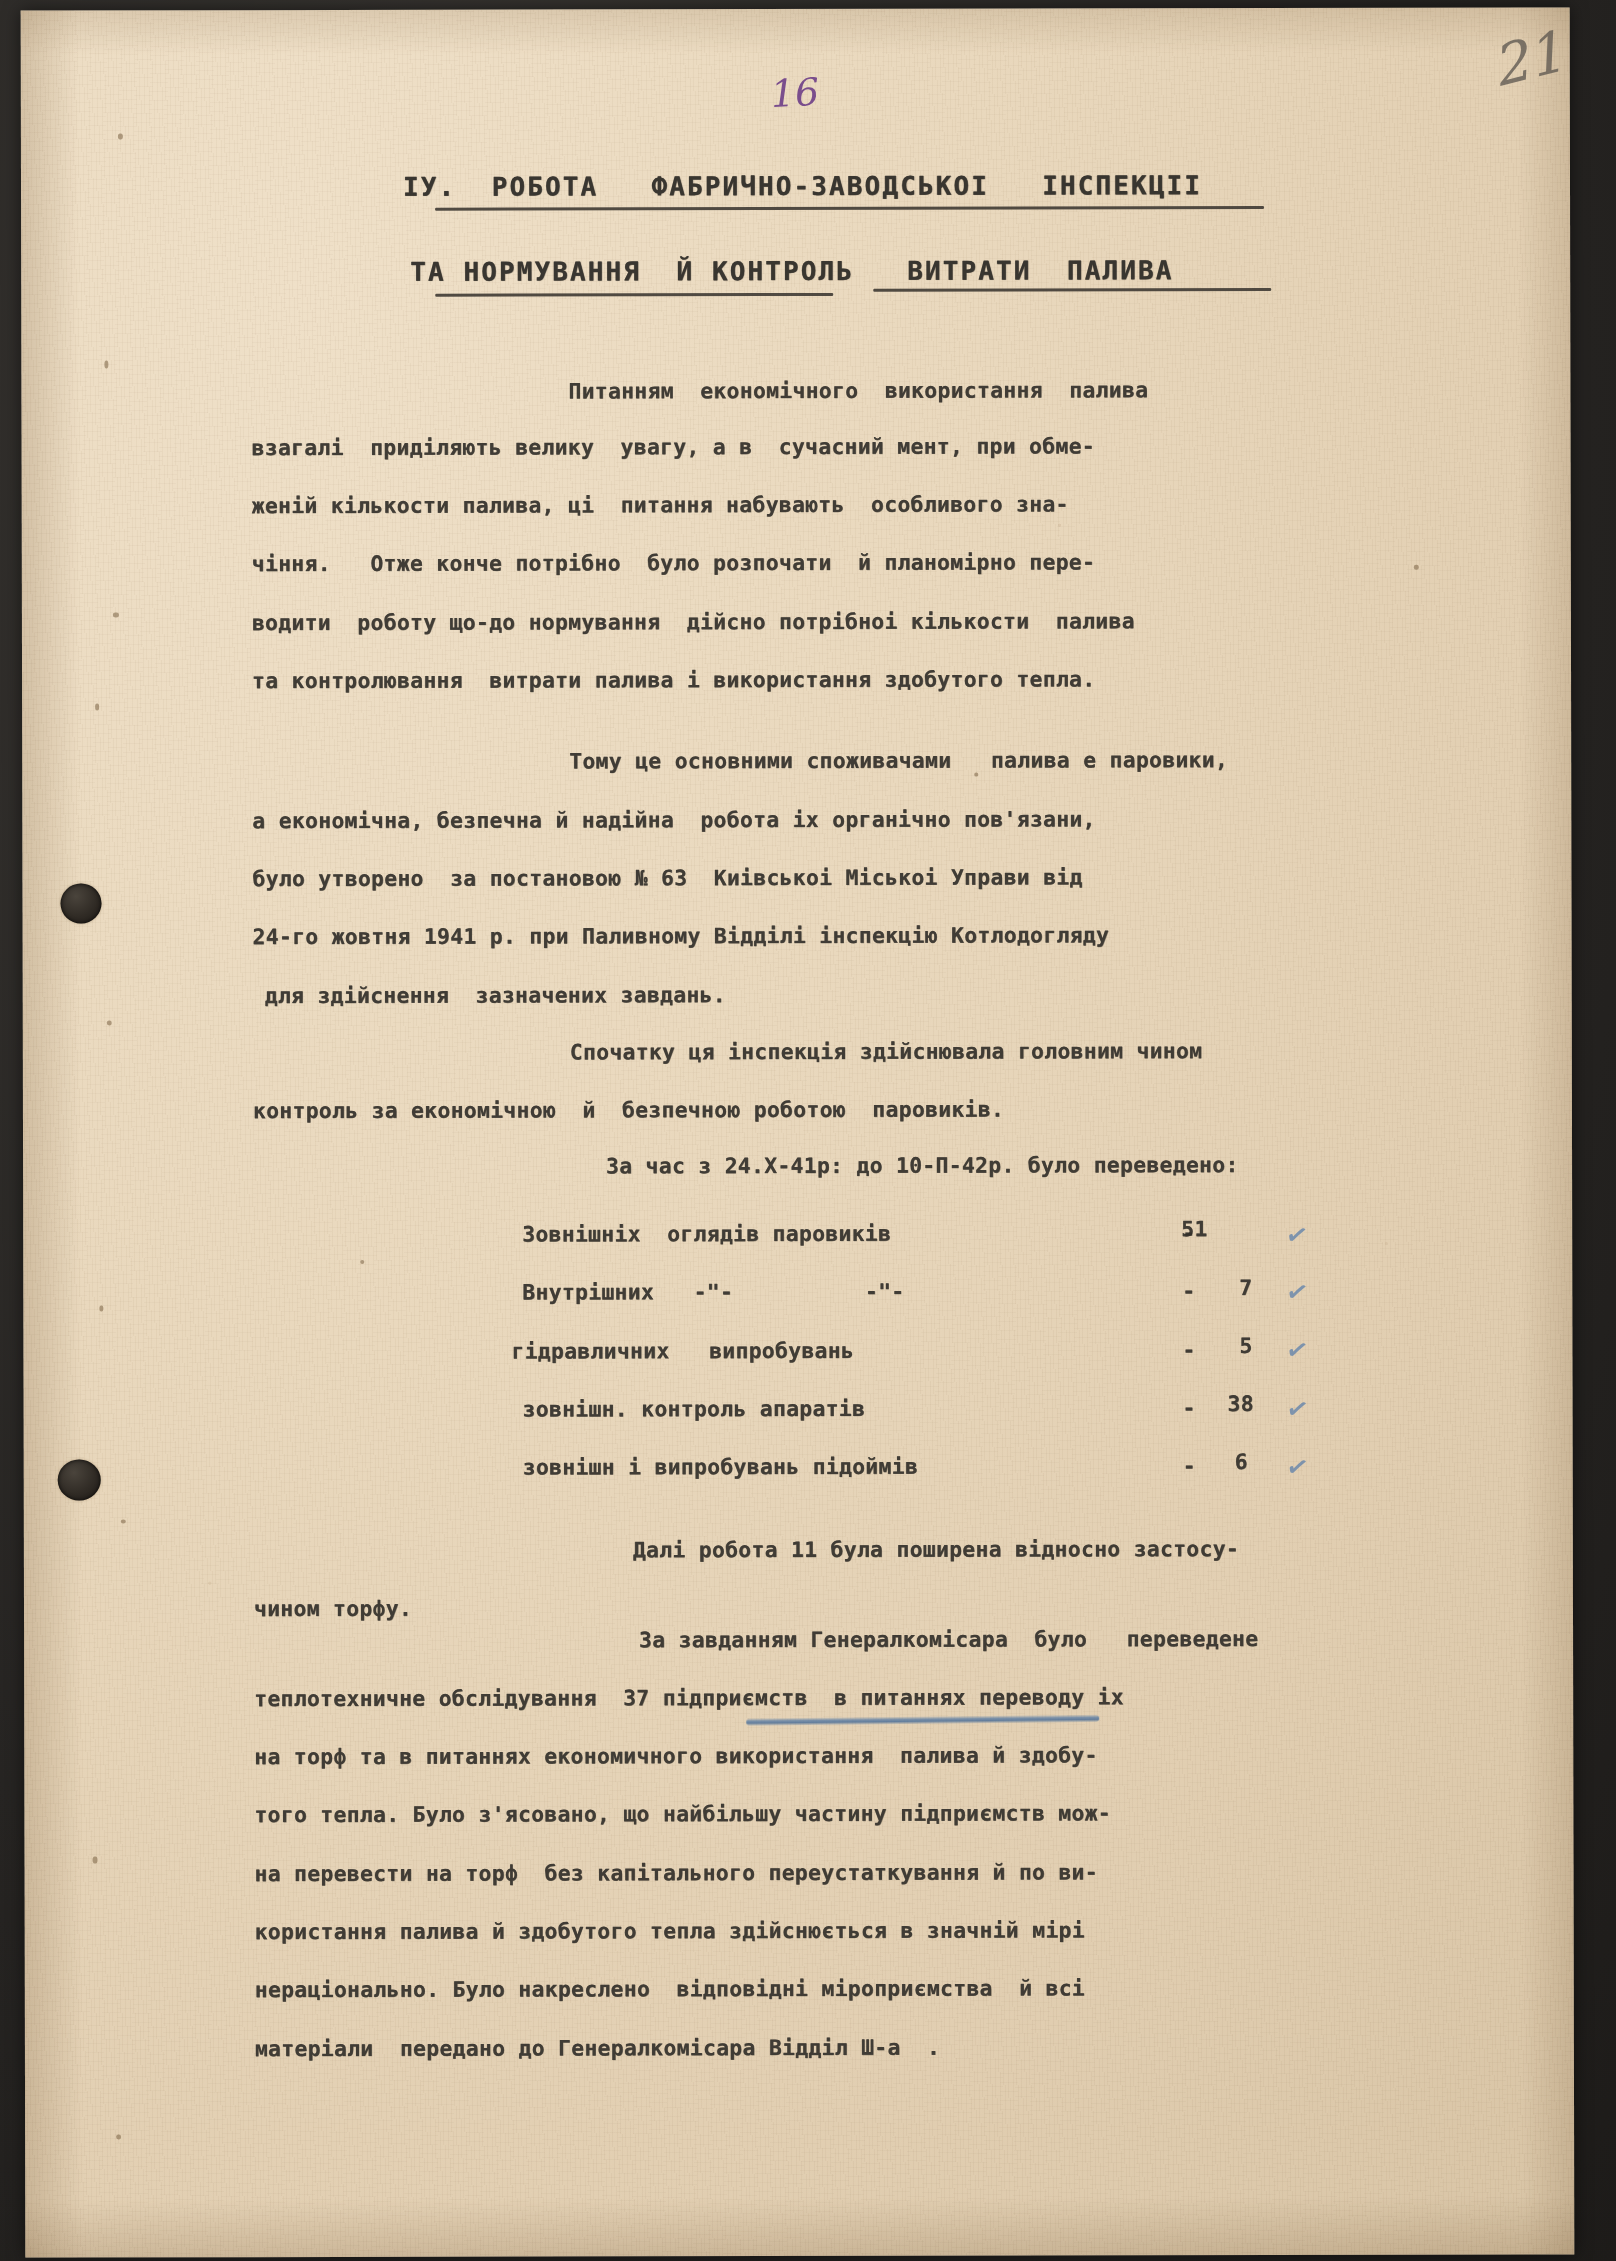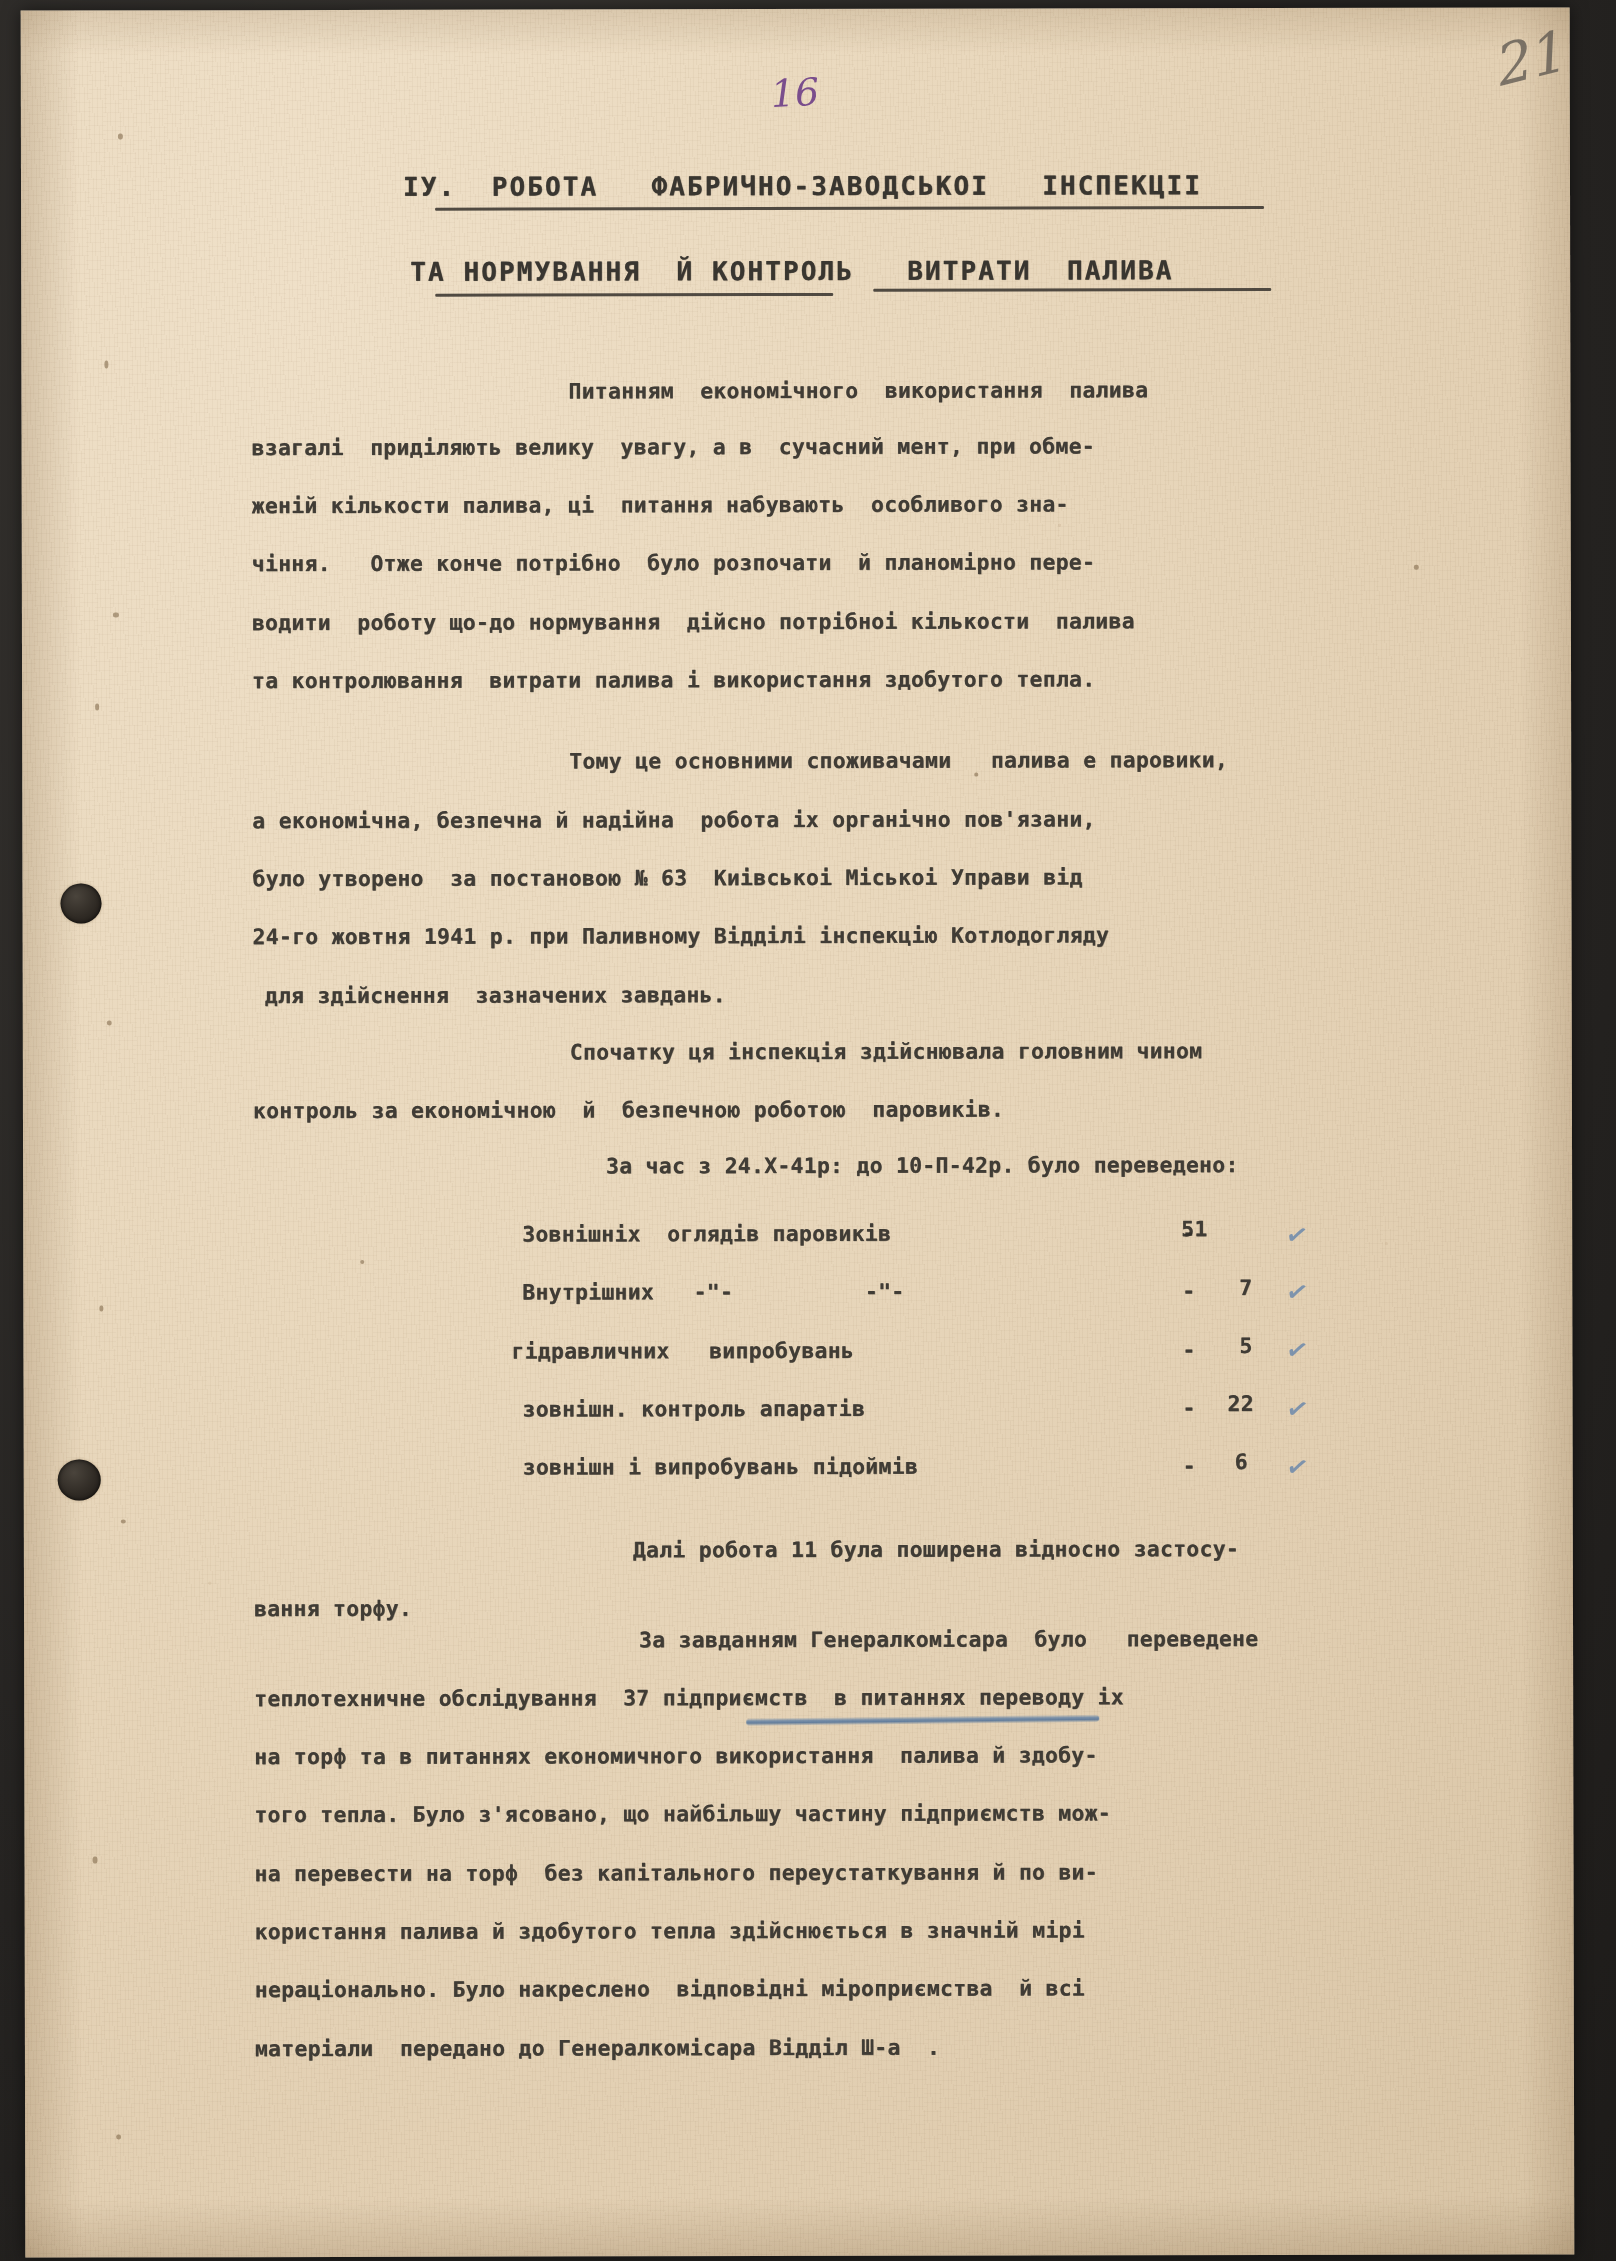--- a/index.html
+++ b/index.html
@@ -233,30 +233,30 @@
       <div class="tline list-line" style="left:1216px; top:1267px;">7</div>
       <div class="blue-tick" style="left:1263px; top:1269px;">✓</div>
 
       <div class="tline list-line" style="left:488px; top:1329px;">гiдравличних   випробувань</div>
       <div class="tline list-line" style="left:1159px; top:1329px;">-</div>
       <div class="tline list-line" style="left:1216px; top:1325px;">5</div>
       <div class="blue-tick" style="left:1263px; top:1327px;">✓</div>
 
       <div class="tline list-line" style="left:499px; top:1387px;">зовнiшн. контроль апаратiв</div>
       <div class="tline list-line" style="left:1159px; top:1387px;">-</div>
-      <div class="tline list-line" style="left:1204px; top:1383px;">22</div>
+      <div class="tline list-line" style="left:1204px; top:1383px;">38</div>
       <div class="blue-tick" style="left:1263px; top:1386px;">✓</div>
 
       <div class="tline list-line" style="left:499px; top:1445px;">зовнiшн i випробувань пiдоймiв</div>
       <div class="tline list-line" style="left:1159px; top:1445px;">-</div>
       <div class="tline list-line" style="left:1211px; top:1441px;">6</div>
       <div class="blue-tick" style="left:1263px; top:1444px;">✓</div>
 
       <div class="tline body-line" style="left:609px; top:1528px;">Далi робота 11 була поширена вiдносно застосу-</div>
-      <div class="tline body-line" style="left:230px; top:1586px;">вання торфу.</div>
+      <div class="tline body-line" style="left:230px; top:1586px;">чином торфу.</div>
 
       <div class="tline body-line" style="left:615px; top:1618px;">За завданням Генералкомiсара  було   переведене</div>
       <div class="tline body-line" style="left:230px; top:1676px;">теплотехничне обслiдування  37 пiдприємств  в питаннях переводу iх</div>
       <div class="tline body-line" style="left:230px; top:1734px;">на торф та в питаннях економичного використання  палива й здобу-</div>
       <div class="tline body-line" style="left:230px; top:1792px;">того тепла. Було з'ясовано, що найбiльшу частину пiдприємств мож-</div>
       <div class="tline body-line" style="left:230px; top:1851px;">на перевести на торф  без капiтального переустаткування й по ви-</div>
       <div class="tline body-line" style="left:230px; top:1909px;">користання палива й здобутого тепла здiйснюється в значнiй мiрi</div>
       <div class="tline body-line" style="left:230px; top:1967px;">нерацiонально. Було накреслено  вiдповiднi мiроприємства  й всi</div>
       <div class="tline body-line" style="left:230px; top:2026px;">матерiали  передано до Генералкомiсара Вiддiл Ш-а  .</div>
 

